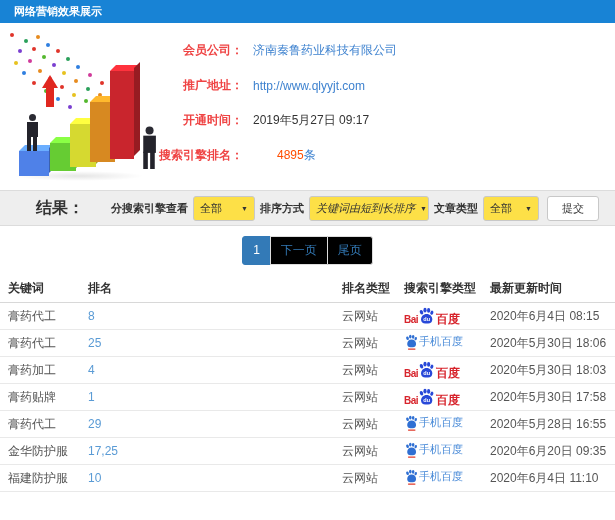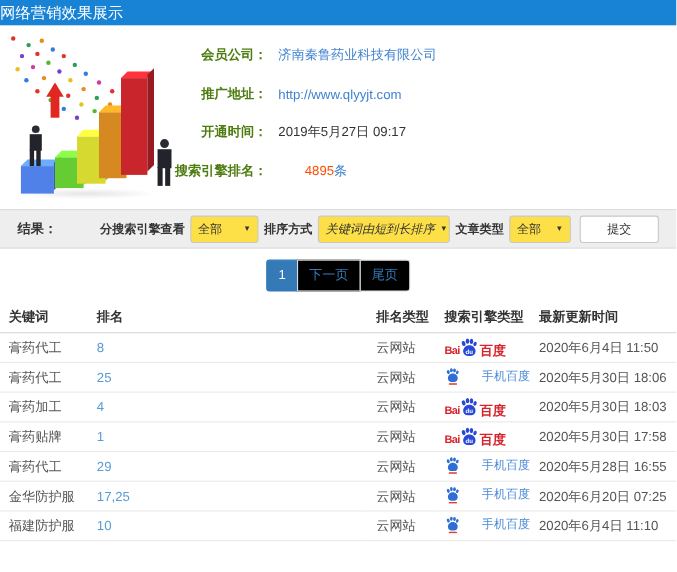--- a/index.html
+++ b/index.html
@@ -2,27 +2,27 @@
 <html style="--titlebar: #1883d5; --link: #3e82cf; --highlight: #ff4e00; --baidu-red: #d7242c; --baidu-blue: #2848d8; --mobile-blue: #4a8bd8; --pagination-active: #337ab7;"><head>
 <meta charset="utf-8">
 <style>
   * { margin:0; padding:0; box-sizing:border-box; }
   html,body { width:615px; height:520px; overflow:hidden; background:#fff;
     font-family:"Liberation Sans","DejaVu Sans",sans-serif; }
   .page { position:relative; width:615px; height:520px; background:#fff; }
 
   
   .titlebar { height:23px; background:var(--titlebar,#1883d5); color:#fff;
-    font-size:14px; font-weight:normal; line-height:23px; }
+    font-size:11px; font-weight:bold; line-height:23px; padding-left:14px; }
 
   
   .info-section { position:relative; height:167px; }
   .info-rows { position:absolute; left:0; top:10px; width:100%; }
   .info-row { display:flex; align-items:center; height:35px; font-size:12px; }
-  .info-label { width:243px; text-align:right; font-weight:bold; color:#4d7c0f; }
+  .info-label { width:243px; text-align:right; font-weight:bold; color:#ef4444; }
   .info-value { margin-left:10px; color:#333; text-decoration:none; }
   .info-value.link { color:var(--link,#3e82cf); cursor:pointer; }
   .hl-num { color:var(--highlight,#ff4e00);margin-left:24px; }
   .hl-suffix { color:var(--link,#3e82cf); }
 
   
   .clipart { position:absolute; left:6px; top:8px; width:160px; height:152px; }
   .ground-shadow { position:absolute; left:8px; bottom:2px; width:130px; height:10px;
     background:radial-gradient(ellipse at center, rgba(0,0,0,.10), rgba(0,0,0,0) 70%); }
   .bar { position:absolute; }
@@ -57,29 +57,29 @@
       36px 10px 0 #2f7fe0, 4px 28px 0 #e7c21e, 18px 26px 0 #d03a9a, 32px 22px 0 #54b82e,
       46px 16px 0 #e0342a, 12px 38px 0 #2f7fe0, 28px 36px 0 #e78b1e, 42px 30px 0 #7a3fd0,
       56px 24px 0 #2aa05a, 22px 48px 0 #e0342a, 38px 44px 0 #d03a9a, 52px 38px 0 #e7c21e,
       66px 32px 0 #2f7fe0, 34px 56px 0 #54b82e, 50px 52px 0 #e0342a, 64px 46px 0 #e78b1e,
       78px 40px 0 #d03a9a, 46px 64px 0 #2f7fe0, 62px 60px 0 #e7c21e, 76px 54px 0 #2aa05a,
       90px 48px 0 #e0342a, 58px 72px 0 #7a3fd0, 74px 66px 0 #54b82e, 88px 60px 0 #e78b1e; }
 
   
   .filter-bar { height:36px; background:#eeeeee; border-top:1px solid #dcdcdc;
     border-bottom:1px solid #dcdcdc; display:flex; align-items:center; padding:0 16px; }
-  .result-label { font-size:12px; font-weight:bold; color:#333; }
+  .result-label { font-size:16px; font-weight:bold; color:#333;margin-left:20px; }
   .filter-controls { margin-left:auto; display:flex; align-items:center; gap:5px; }
   .f-label { font-size:11px; font-weight:bold; color:#333; white-space:nowrap; }
   .select { display:inline-flex; align-items:center; justify-content:space-between;
     height:25px; background:#fde047; border:1px solid #c8c8c8; border-radius:3px;
     font-size:11px; color:#333; padding:0 6px; cursor:pointer; white-space:nowrap; }
   .select.s1 { width:62px; } .select.s2 { width:120px;font-style:italic; } .select.s3 { width:56px; }
   .caret { font-size:7px; color:#333; margin-left:5px; }
-  .submit-btn { height:25px; padding:0 24px; background:#fff; border:1px solid #c8c8c8;
+  .submit-btn { height:25px; padding:0 14px; background:#fff; border:1px solid #c8c8c8;
     border-radius:3px; font-size:11px; color:#333; cursor:pointer;
     font-family:inherit; margin-left:3px; }
 
   
   .pagination { display:flex; justify-content:center; padding:10px 0; }
   .page-btn { display:inline-block; padding:5px 10px; font-size:12px; line-height:1.4;
     color:var(--pagination-active,#337ab7); background:#000000; border:1px solid #ddd;
     margin-left:-1px; text-decoration:none; cursor:pointer; }
   .page-btn.active { background:var(--pagination-active,#337ab7);
     border-color:var(--pagination-active,#337ab7); color:#fff; }
@@ -95,21 +95,21 @@
   .rank-link { color:#5a9bd5; text-decoration:none; cursor:pointer; }
   .rank-type { color:#666; }
   .time-cell { color:#555; font-size:11.5px; }
   tr.partial td { vertical-align:top; padding-top:2px; border-bottom:none; }
 
   
   .baidu-logo { display:inline-flex; align-items:flex-end; line-height:1; }
   .baidu-logo .bai { color:var(--baidu-red,#d7242c); font-weight:800; font-size:10px; letter-spacing:-.5px; }
   .baidu-logo .paw-svg { width:19px; height:20px; margin:0 0 -2px -1px; }
   .baidu-logo .cn { color:var(--baidu-red,#d7242c); font-weight:800; font-size:12px; }
-  .mobile-baidu { display:inline-flex; align-items:center; gap:19px; }
+  .mobile-baidu { display:inline-flex; align-items:center; gap:0; }
   .mobile-baidu .paw-svg { width:15px; height:16px; }
   .mobile-baidu .m-label { color:var(--mobile-blue,#4a8bd8); font-size:11px; }
 </style>
 </head>
 <body>
 
 <div class="page">
 
   <header class="titlebar">
     <span>网络营销效果展示</span>
@@ -210,21 +210,21 @@
                   <ellipse cx="8" cy="9.5" rx="3" ry="4.2" transform="rotate(-20 8 9.5)"></ellipse>
                   <ellipse cx="14.3" cy="5.8" rx="2.9" ry="4.3"></ellipse>
                   <ellipse cx="20.8" cy="6.2" rx="2.9" ry="4.3"></ellipse>
                   <ellipse cx="26.6" cy="10.2" rx="2.7" ry="3.8" transform="rotate(20 26.6 10.2)"></ellipse>
                   <path d="M17.3 12.5 C11.3 12.5 7.2 17 7.2 22.3 C7.2 26.8 10.3 29.8 14.8 29.8 L19.8 29.8 C24.3 29.8 27.4 26.8 27.4 22.3 C27.4 17 23.3 12.5 17.3 12.5 Z"></path>
                 </g>
                 <text x="17.3" y="26" text-anchor="middle" font-size="10" font-weight="bold" fill="#fff">du</text>
               </svg>
               <b class="cn">百度</b>
             </span></td>
-          <td class="time-cell">2020年6月4日 11:50</td>
+          <td class="time-cell">2020年6月4日 08:15</td>
         </tr>
         <tr>
           <td>膏药代工</td>
           <td><a class="rank-link">25</a></td>
           <td class="rank-type">云网站</td>
           <td><span class="mobile-baidu">
               <svg class="paw-svg" viewBox="0 0 34 36">
                 <g fill="#2f6fd3">
                   <ellipse cx="8" cy="9.5" rx="3" ry="4.2" transform="rotate(-20 8 9.5)"></ellipse>
                   <ellipse cx="14.3" cy="5.8" rx="2.9" ry="4.3"></ellipse>
@@ -307,21 +307,21 @@
                   <ellipse cx="8" cy="9.5" rx="3" ry="4.2" transform="rotate(-20 8 9.5)"></ellipse>
                   <ellipse cx="14.3" cy="5.8" rx="2.9" ry="4.3"></ellipse>
                   <ellipse cx="20.8" cy="6.2" rx="2.9" ry="4.3"></ellipse>
                   <ellipse cx="26.6" cy="10.2" rx="2.7" ry="3.8" transform="rotate(20 26.6 10.2)"></ellipse>
                   <path d="M17.3 12.5 C11.3 12.5 7.2 17 7.2 22.3 C7.2 26.8 10.3 29.8 14.8 29.8 L19.8 29.8 C24.3 29.8 27.4 26.8 27.4 22.3 C27.4 17 23.3 12.5 17.3 12.5 Z"></path>
                 </g>
                 <rect x="9" y="32.5" width="17" height="3" rx="1" fill="#e03a2a"></rect>
               </svg>
               <span class="m-label">手机百度</span>
             </span></td>
-          <td class="time-cell">2020年6月20日 07:25</td>
+          <td class="time-cell">2020年6月20日 09:35</td>
         </tr>
         <tr>
           <td>福建防护服</td>
           <td><a class="rank-link">10</a></td>
           <td class="rank-type">云网站</td>
           <td><span class="mobile-baidu">
               <svg class="paw-svg" viewBox="0 0 34 36">
                 <g fill="#2f6fd3">
                   <ellipse cx="8" cy="9.5" rx="3" ry="4.2" transform="rotate(-20 8 9.5)"></ellipse>
                   <ellipse cx="14.3" cy="5.8" rx="2.9" ry="4.3"></ellipse>

